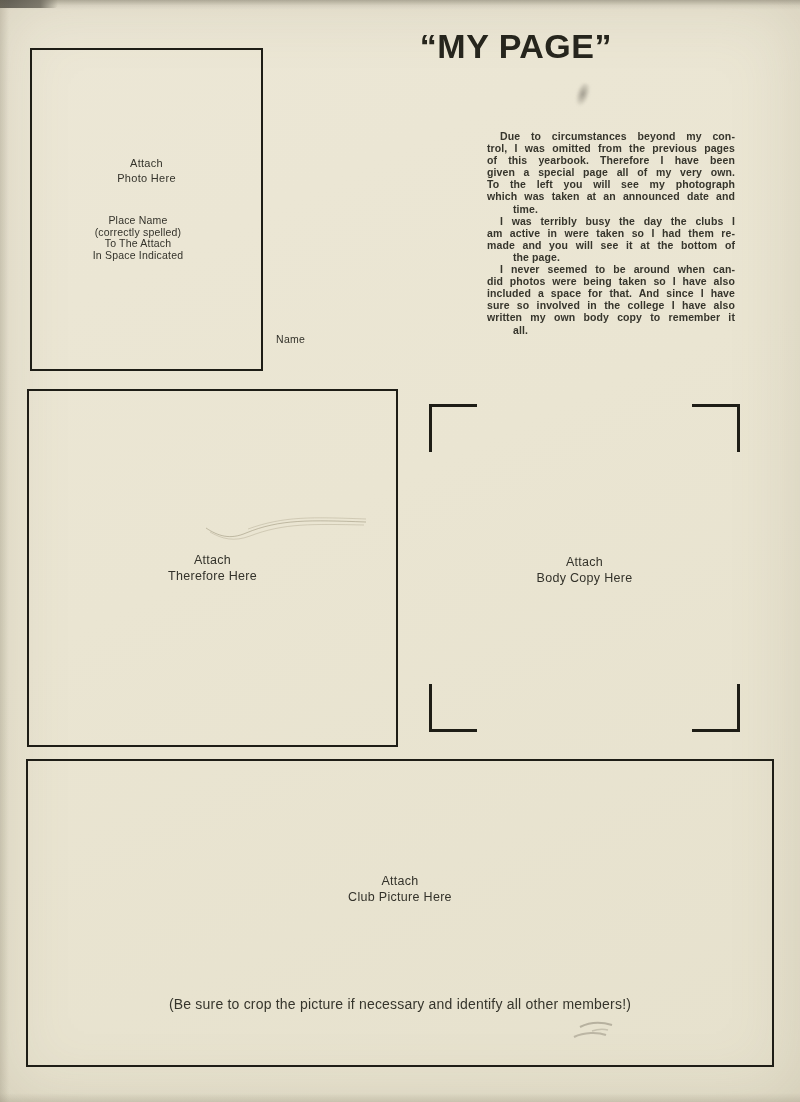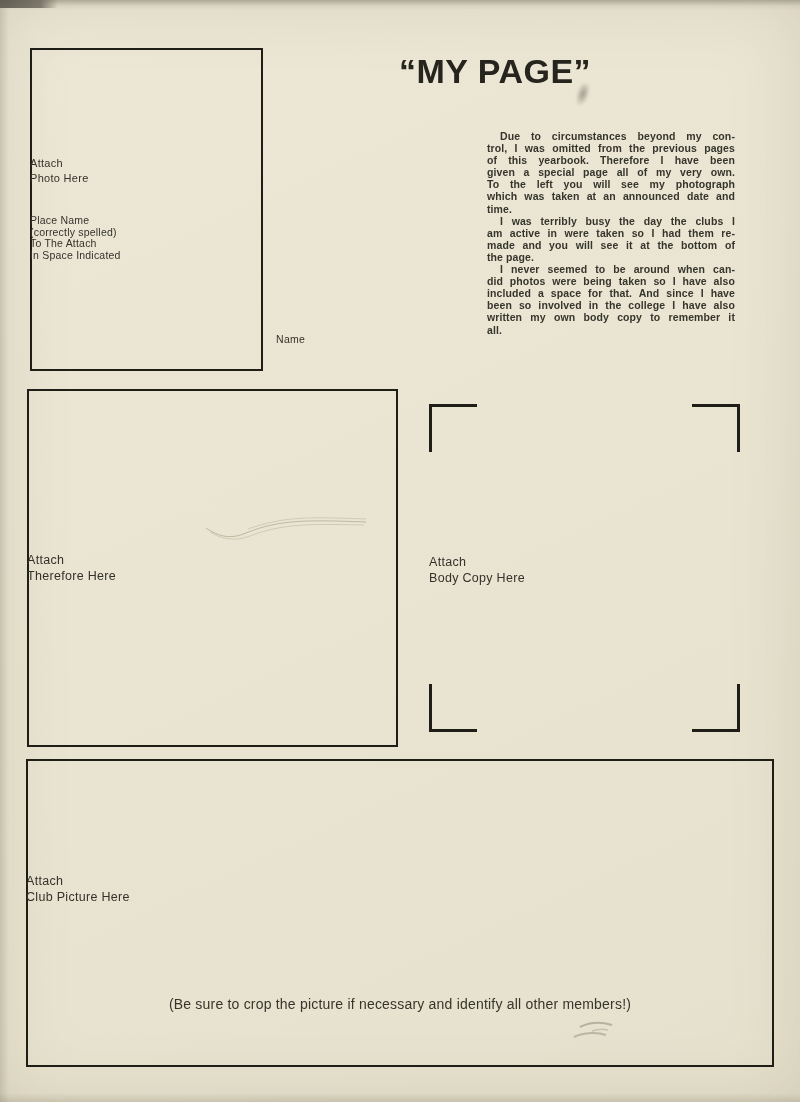--- a/index.html
+++ b/index.html
@@ -18,43 +18,43 @@
     background:linear-gradient(to bottom,rgba(110,104,88,0.45),rgba(110,104,88,0.10) 55%,rgba(110,104,88,0));}
   .edge-chip{position:absolute;left:0;top:0;width:58px;height:8px;
     background:linear-gradient(to right,#504d44,#6e6a5e 70%,rgba(110,106,94,0));
     opacity:.85;border-radius:0 0 4px 0;}
   .edge-left{position:absolute;left:0;top:0;bottom:0;width:9px;
     background:linear-gradient(to right,rgba(118,110,90,0.22),rgba(118,110,90,0));}
   .edge-bottom{position:absolute;left:0;bottom:0;right:0;height:9px;
     background:linear-gradient(to top,rgba(118,110,90,0.20),rgba(118,110,90,0));}
 
   .title{
-    position:absolute;left:378px;top:52px;width:234px;margin:0;
-    text-align:center;font-size:34px;font-weight:bold;letter-spacing:0.5px;
+    position:absolute;left:378px;top:27px;width:234px;margin:0;
+    text-align:right;font-size:34px;font-weight:bold;letter-spacing:0.5px;
     color:#26251d;white-space:nowrap;
   }
   .smudge-title{position:absolute;left:576px;top:83px;width:13px;height:24px;
     background:radial-gradient(ellipse at 50% 45%,rgba(98,93,83,0.55),rgba(98,93,83,0) 70%);
     transform:rotate(18deg);filter:blur(1px);}
 
   .box{position:absolute;border:2px solid #1e1d16;box-sizing:border-box;}
   .photo-box{left:30px;top:48px;width:233px;height:323px;}
   .snapshot-box{left:27px;top:389px;width:371px;height:358px;}
   .club-box{left:26px;top:759px;width:748px;height:308px;border-width:2.5px;}
 
-  .label{position:absolute;color:#33322a;}
+  .label{position:absolute;text-align:center;color:#33322a;}
   .photo-label{left:30px;top:156px;width:233px;font-size:11px;line-height:15px;letter-spacing:0.3px;}
   .photo-instr{left:30px;top:215px;width:216px;font-size:10.5px;line-height:11.6px;letter-spacing:0.2px;}
   .name-label{position:absolute;left:276px;top:333px;font-size:10.5px;letter-spacing:0.3px;color:#33322a;}
 
   .body-text{position:absolute;left:487px;top:130px;width:248px;
     font-size:10.5px;line-height:12.1px;letter-spacing:0.1px;color:#36352c;font-weight:bold;}
   .para div{text-align:justify;text-align-last:justify;}
   .para div:first-child{text-indent:13px;}
-  .para div:last-child{text-align-last:left;}
+  .para div:last-child{text-align-last:left;margin-left:26px;}
 
   .snapshot-label{left:27px;top:553px;width:371px;font-size:12.5px;line-height:15.5px;letter-spacing:0.3px;}
   .bodycopy-label{left:429px;top:555px;width:311px;font-size:12.5px;line-height:15.5px;letter-spacing:0.3px;}
   .club-label{left:26px;top:874px;width:748px;font-size:12.5px;line-height:15.5px;letter-spacing:0.3px;}
   .club-caption{position:absolute;left:26px;top:996px;width:748px;text-align:center;
     font-size:14px;letter-spacing:0.2px;color:#36352c;}
 
   .bracket{position:absolute;width:48px;height:48px;box-sizing:border-box;}
   .bracket.tl{left:429px;top:404px;border-left:3px solid #1e1d16;border-top:3px solid #1e1d16;}
   .bracket.tr{left:692px;top:404px;border-right:3px solid #1e1d16;border-top:3px solid #1e1d16;}
@@ -104,21 +104,21 @@
     <div class="para">
         <div>I was terribly busy the day the clubs I</div>
         <div>am active in were taken so I had them re-</div>
         <div>made and you will see it at the bottom of</div>
         <div>the page.</div>
       </div>
     <div class="para">
         <div>I never seemed to be around when can-</div>
         <div>did photos were being taken so I have also</div>
         <div>included a space for that. And since I have</div>
-        <div>been so involved in the college I have also</div>
+        <div>sure so involved in the college I have also</div>
         <div>written my own body copy to remember it</div>
         <div>all.</div>
       </div>
   </div>
 
   <div class="box snapshot-box"></div>
   <svg class="crease" width="180" height="42" viewBox="0 0 180 42">
     <path d="M 6,20 C 18,28 30,32 46,25 C 80,11 110,12 166,14" fill="none" stroke="rgba(148,140,114,0.50)" stroke-width="1"></path>
     <path d="M 10,24 C 22,31 34,34 50,28 C 84,15 112,16 164,17" fill="none" stroke="rgba(148,140,114,0.30)" stroke-width="1"></path>
     <path d="M 48,21 C 84,8 112,9 166,11" fill="none" stroke="rgba(160,152,126,0.35)" stroke-width="1"></path>

